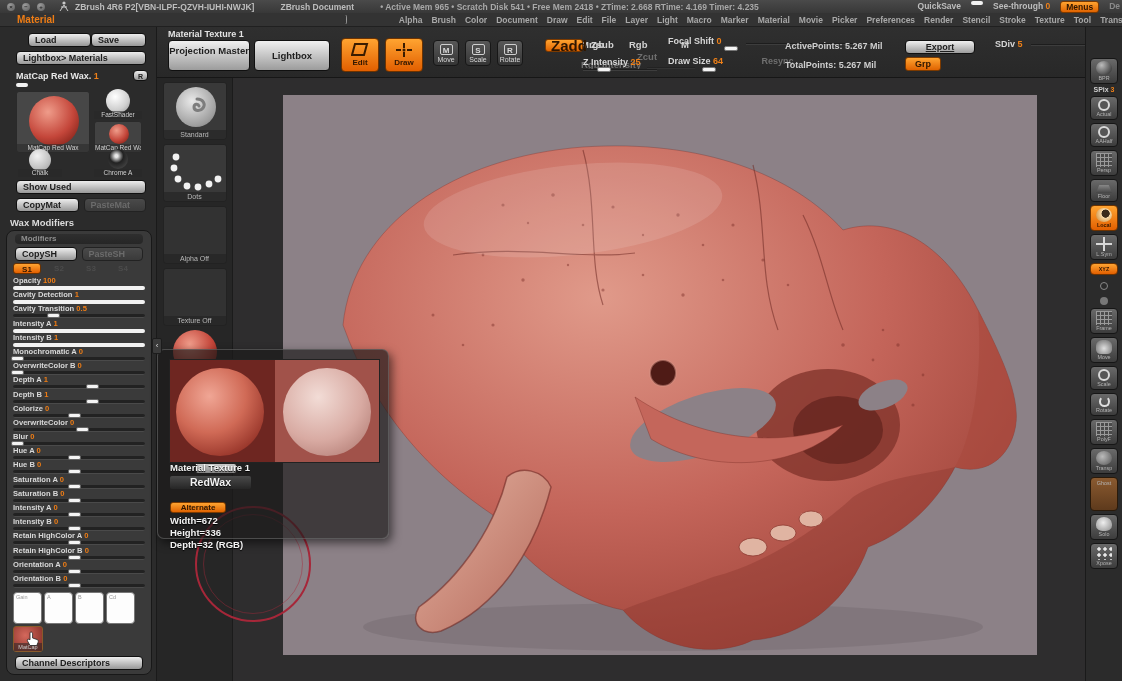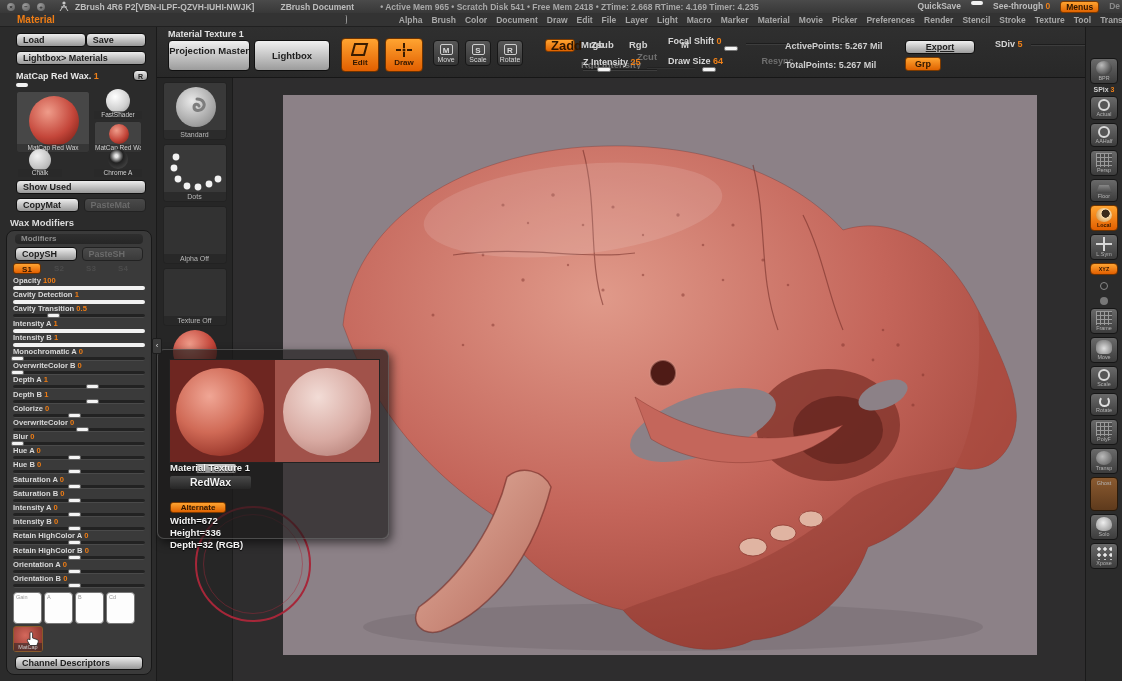--- a/index.html
+++ b/index.html
@@ -33,21 +33,21 @@
   #btn-lightbox{position:absolute;left:97px;top:13px;width:76px;height:31px;font-size:9.5px;line-height:29px;}
   .tool-or{position:absolute;top:11px;width:38px;height:34px;font-size:8px;padding-top:2px;}
   .tool-or .glyph{display:block;margin:1px auto 0;width:18px;height:16px;}
   #btn-edit{left:184px;}
   #btn-draw{left:228px;}
   .msr{position:absolute;top:13px;width:26px;height:26px;background:linear-gradient(#585858,#353535);border:1px solid #171717;border-radius:4px;color:#d8d8d8;font-size:7px;text-align:center;}
   .msr .box{display:block;width:13px;height:11px;border:1px solid #cachea;border:1px solid #cfcfcf;margin:3px auto 1px;font-size:8px;font-weight:bold;line-height:11px;border-radius:2px;}
   #btn-move{left:276px;} #btn-scale{left:308px;} #btn-rotate{left:340px;}
   .flat-toggle{position:absolute;top:14px;font-size:9.5px;font-weight:bold;color:#d2d2d2;}
   .dim{color:#6f6f6f;}
-  #zadd-chip{position:absolute;left:388px;top:12px;width:30px;height:13px;font-size:13px;line-height:12px;}
+  #zadd-chip{position:absolute;left:388px;top:12px;width:38px;height:13px;font-size:15px;line-height:12px;}
   .shelf-slider{position:absolute;font-size:9px;font-weight:bold;color:#d6d6d6;white-space:nowrap;}
   .track-line{position:absolute;height:2px;background:#1d1d1d;border-bottom:1px solid #3d3d3d;}
   .handle{position:absolute;width:14px;height:5px;background:#f4f4f4;border-radius:2px;border:1px solid #777;}
   #btn-export{position:absolute;left:748px;top:13px;width:70px;height:14px;font-size:9px;line-height:13px;text-decoration:underline;}
   #btn-grp{position:absolute;left:748px;top:30px;width:36px;height:14px;font-size:9px;line-height:13px;}
   .pts{position:absolute;font-size:9px;font-weight:bold;color:#cfcfcf;}
 
   
   #left-palette{position:absolute;left:0;top:27px;width:157px;height:654px;background:#2b2b2b;border-right:1px solid #1a1a1a;color:#c9c9c9;}
   .row-btn{background:linear-gradient(#ededed,#989898);border:1px solid #101010;border-radius:4px;color:#1c1c1c;font-weight:bold;font-size:9px;text-align:left;padding:1px 6px;height:14px;line-height:11px;}
@@ -236,21 +236,21 @@
     <div id="btn-grp" class="chip-orange" style="text-align:center;">Grp</div>
 
     <div class="shelf-slider" style="left:838px;top:12px;">
       <span>SDiv</span> <span class="orange-num">5</span>
       <div class="track-line" style="left:36px;top:5px;width:100px;"></div>
       <div class="handle" style="left:122px;top:2px;"></div>
     </div>
   </div>
 
   <div id="left-palette">
-    <div style="display:flex;gap:0;margin:6px 10px 0 16px;">
+    <div style="display:flex;gap:0;margin:6px 10px 0 28px;">
       <div class="row-btn" style="flex:1.2;">Load</div>
       <div class="row-btn" style="flex:1;">Save</div>
     </div>
     <div class="row-btn" style="margin:4px 10px 0 16px;">Lightbox&gt; Materials</div>
     <div style="display:flex;align-items:center;margin:5px 8px 0 16px;">
       <span id="mat-current"><span>MatCap Red Wax.</span> <span class="orange-num">1</span></span>
       <span class="row-btn" style="margin-left:auto;height:11px;line-height:9px;font-size:7px;padding:1px 4px;">R</span>
     </div>
     <div class="mini-handle" style="margin:2px 0 0 16px;"></div>
 

